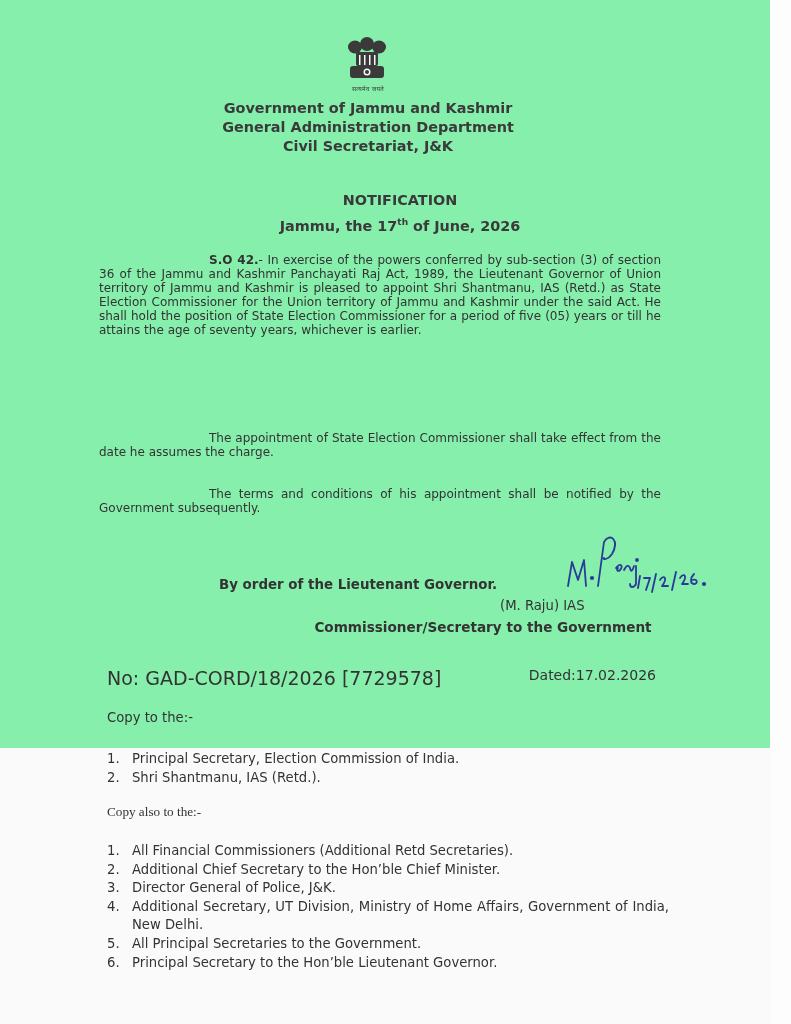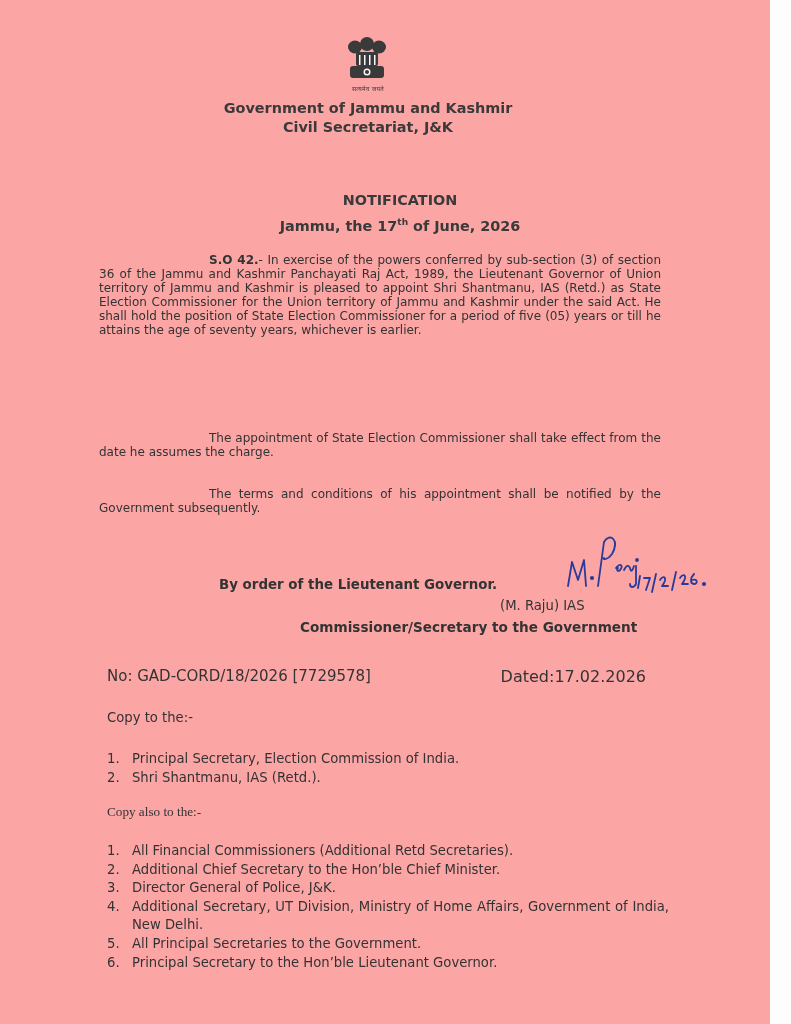--- a/index.html
+++ b/index.html
@@ -5,22 +5,22 @@
     html, body { margin: 0; padding: 0; }
     body {
       width: 791px; height: 1024px; overflow: hidden;
       background: #fafafa;
       font-family: "DejaVu Sans", sans-serif;
       color: #2b2b2b;
       position: relative;
     }
     .page {
       position: absolute; left: 0; top: 0;
-      width: 770px; height: 1024px;
-      background: #fca5a5;
+      width: 770px; height: 748px;
+      background: #86efac;
     }
     .edge {
       position: absolute; left: 770px; top: 0; width: 21px; height: 1024px;
       background: #fdfdfd;
     }
     .emblem {
       position: absolute; left: 342px; top: 32px; width: 50px; height: 52px;
     }
     .motto {
       position: absolute; left: 333px; top: 85px; width: 70px; text-align: center;
@@ -49,28 +49,28 @@
       position: absolute; left: 219px; top: 537px; font-size: 13.4px; font-weight: bold; color: #333; margin-top: 40px;
     }
     .signature {
       position: absolute; left: 560px; top: 528px; width: 160px; height: 70px;
     }
     .signer {
       position: absolute; left: 500px; top: 598px; width: 166px; 
       font-size: 13.2px; color: #333;
     }
     .designation {
-      position: absolute; left: 300px; top: 619px; width: 366px; text-align: left;
+      position: absolute; left: 300px; top: 619px; width: 366px; text-align: center;
       font-size: 13.6px; font-weight: bold; color: #333;
     }
     .refno {
-      position: absolute; left: 107px; top: 667px; font-size: 15px; color: #333;
+      position: absolute; left: 107px; top: 667px; font-size: 19px; color: #333;
     }
     .dated {
-      position: absolute; left: 480px; top: 667px; width: 166px; text-align: right; font-size: 16px; color: #333;
+      position: absolute; left: 490px; top: 667px; width: 166px; text-align: right; font-size: 14px; color: #333;
     }
     .label {
       position: absolute; left: 107px; font-size: 13.2px; color: #333;
     }
     .copy1-label { top: 710px; }
     .copy2-label { top: 804px; font-family: Liberation Serif, serif; }
     .list {
       position: absolute; left: 107px; width: 562px; margin: 0; padding: 0; list-style: none;
       font-size: 13.2px; line-height: 18.6px; color: #333;
     }
@@ -98,20 +98,21 @@
       <rect x="22" y="23" width="1.5" height="10"></rect>
       <rect x="27" y="23" width="1.5" height="10"></rect>
       <rect x="32" y="23" width="1.5" height="10"></rect>
     </g>
     <circle cx="25" cy="40" r="2" fill="#3a3a3a"></circle>
   </svg>
   <div class="motto">सत्यमेव जयते</div>
 
   <div class="header">
     <div>Government of Jammu and Kashmir</div>
+    <div>General Administration Department</div>
     <div>Civil Secretariat, J&amp;K</div>
   </div>
 
   <div class="title">
     <div>NOTIFICATION</div>
     <div><span>Jammu, the 17</span><sup>th</sup><span> of June, 2026</span></div>
   </div>
 
   <div class="para p1"><span class="indent"></span><span class="bold">S.O 42.</span><span>- In exercise of the powers conferred by sub-section (3) of section 36 of the Jammu and Kashmir Panchayati Raj Act, 1989, the Lieutenant Governor of Union territory of Jammu and Kashmir is pleased to appoint Shri Shantmanu, IAS (Retd.) as State Election Commissioner for the Union territory of Jammu and Kashmir under the said Act. He shall hold the position of State Election Commissioner for a period of five (05) years or till he attains the age of seventy years, whichever is earlier.</span></div>
 

